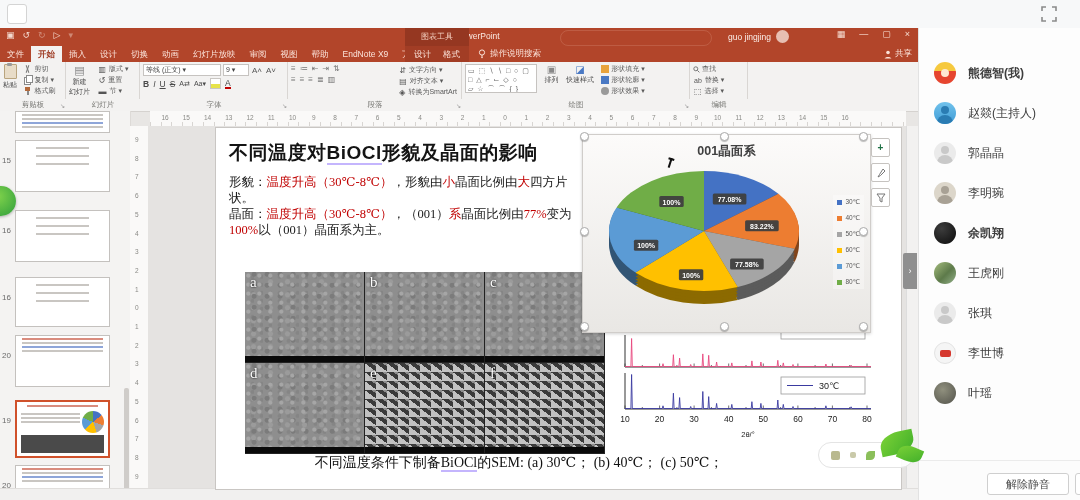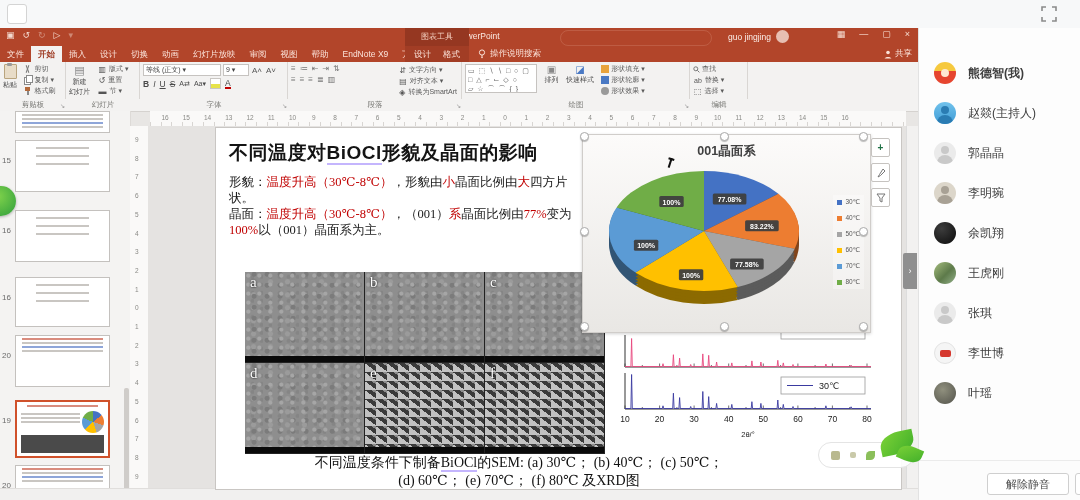--- a/index.html
+++ b/index.html
@@ -525,21 +525,20 @@
           <text x="258.0" y="89" text-anchor="middle" font-size="8.5" fill="#222" font-family="Liberation Serif,serif">80</text>
           <text x="139" y="104" text-anchor="middle" font-size="7.5" fill="#222" font-family="Liberation Serif,serif">2θ/°</text>
           <rect x="172" y="-10" width="84" height="16" fill="#fff" stroke="#999" stroke-width=".8"></rect>
           <rect x="172" y="44" width="84" height="17" fill="#fff" stroke="#999" stroke-width=".8"></rect>
           <line x1="178" y1="52.5" x2="204" y2="52.5" stroke="#3a3aa0" stroke-width="1"></line>
           <text x="210" y="55.5" font-size="9" fill="#222" font-family="Liberation Serif,serif">30℃</text>
         </svg>
 
       <div class="caption">
         <div><span>不同温度条件下制备</span><span class="redline">BiOCl</span><span>的SEM: (a) 30℃；  (b) 40℃；  (c) 50℃；</span></div>
-        <div>(d) 60℃；  (e) 70℃；  (f) 80℃   及XRD图</div>
       </div>
 
       <div class="chartpanel">
         <div class="charttitle">001晶面系</div>
         <div class="cursorglyph"></div>
         <svg width="287" height="197" viewBox="0 0 287 197" id="pie-svg">
             <path d="M121,109L121.0,49.0A95,60 0 0 1 195.4,71.7Z" fill="rgb(37,63,108)"></path>
             <path d="M121,109L195.4,71.7A95,60 0 0 1 211.7,126.8Z" fill="rgb(130,69,27)"></path>
             <path d="M121,109L211.7,126.8A95,60 0 0 1 154.7,165.1Z" fill="rgb(91,91,91)"></path>
             <path d="M121,109L154.7,165.1A95,60 0 0 1 52.5,150.6Z" fill="rgb(140,106,0)"></path>
@@ -644,21 +643,21 @@
           <div class="mname">赵燚(主持人)</div>
         </div>
         <div class="mrow" style="top: 114px;">
           <div class="av av-default"></div>
           <div class="mname">郭晶晶</div>
         </div>
         <div class="mrow" style="top: 154px;">
           <div class="av av-light"></div>
           <div class="mname">李明琬</div>
         </div>
-        <div class="mrow" style="top: 194px;">
+        <div class="mrow" style="top: 194px; font-weight: bold;">
           <div class="av av-dark"></div>
           <div class="mname">余凯翔</div>
         </div>
         <div class="mrow" style="top: 234px; text-align: right;">
           <div class="av av-green"></div>
           <div class="mname">王虎刚</div>
         </div>
         <div class="mrow" style="top: 274px;">
           <div class="av av-default"></div>
           <div class="mname">张琪</div>

